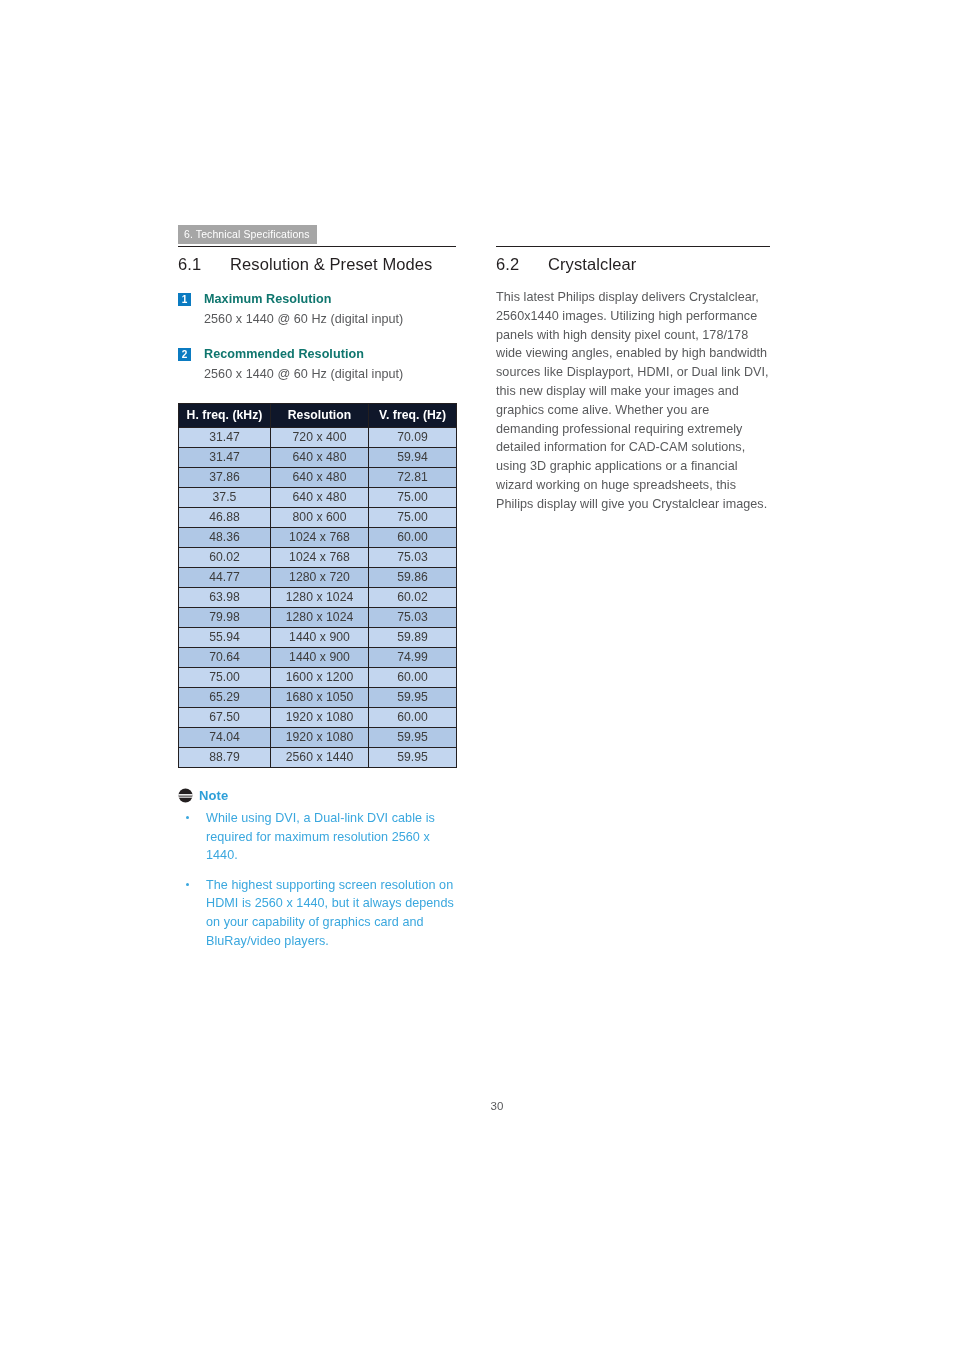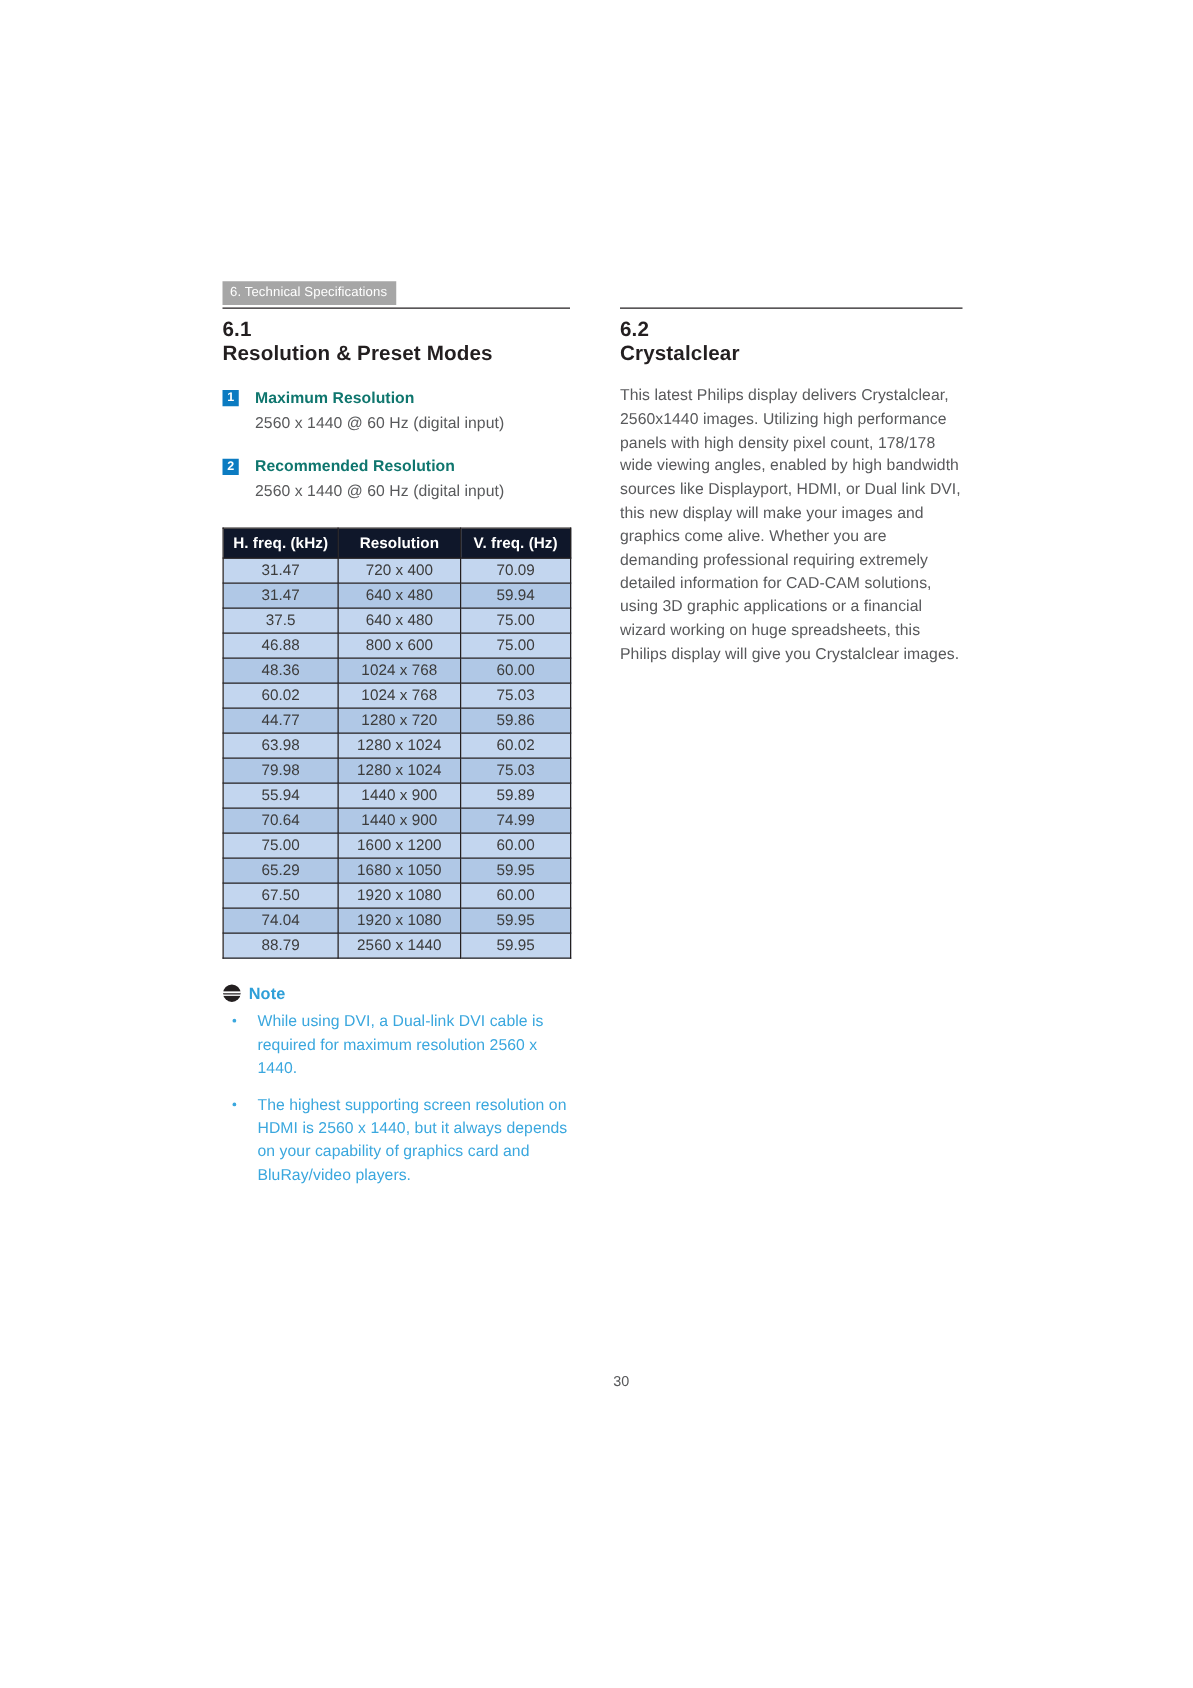--- a/index.html
+++ b/index.html
@@ -53,27 +53,26 @@
   }
 
   .rule {
     border-top: 1.6px solid #231f20;
     width: 100%;
     margin: 0;
   }
 
   h2.section-head {
     font-size: 16.5px;
-    font-weight: bold;
+    font-weight: normal;
     margin: 8px 0 0 0;
     padding: 0;
     letter-spacing: 0.1px;
     color: #231f20;
     display: flex;
-    flex-direction: column;
   }
   h2.section-head .num {
     display: inline-block;
     min-width: 52px;
   }
 
   
   .num-item {
     position: relative;
     margin-top: 17px;
@@ -250,20 +249,25 @@
       <tbody id="modes-body">
           <tr class="odd">
             <td>31.47</td>
             <td>720 x 400</td>
             <td>70.09</td>
           </tr>
           <tr class="even">
             <td>31.47</td>
             <td>640 x 480</td>
             <td>59.94</td>
+          </tr>
+          <tr class="even">
+            <td>37.86</td>
+            <td>640 x 480</td>
+            <td>72.81</td>
           </tr>
           <tr class="odd">
             <td>37.5</td>
             <td>640 x 480</td>
             <td>75.00</td>
           </tr>
           <tr class="odd">
             <td>46.88</td>
             <td>800 x 600</td>
             <td>75.00</td>

